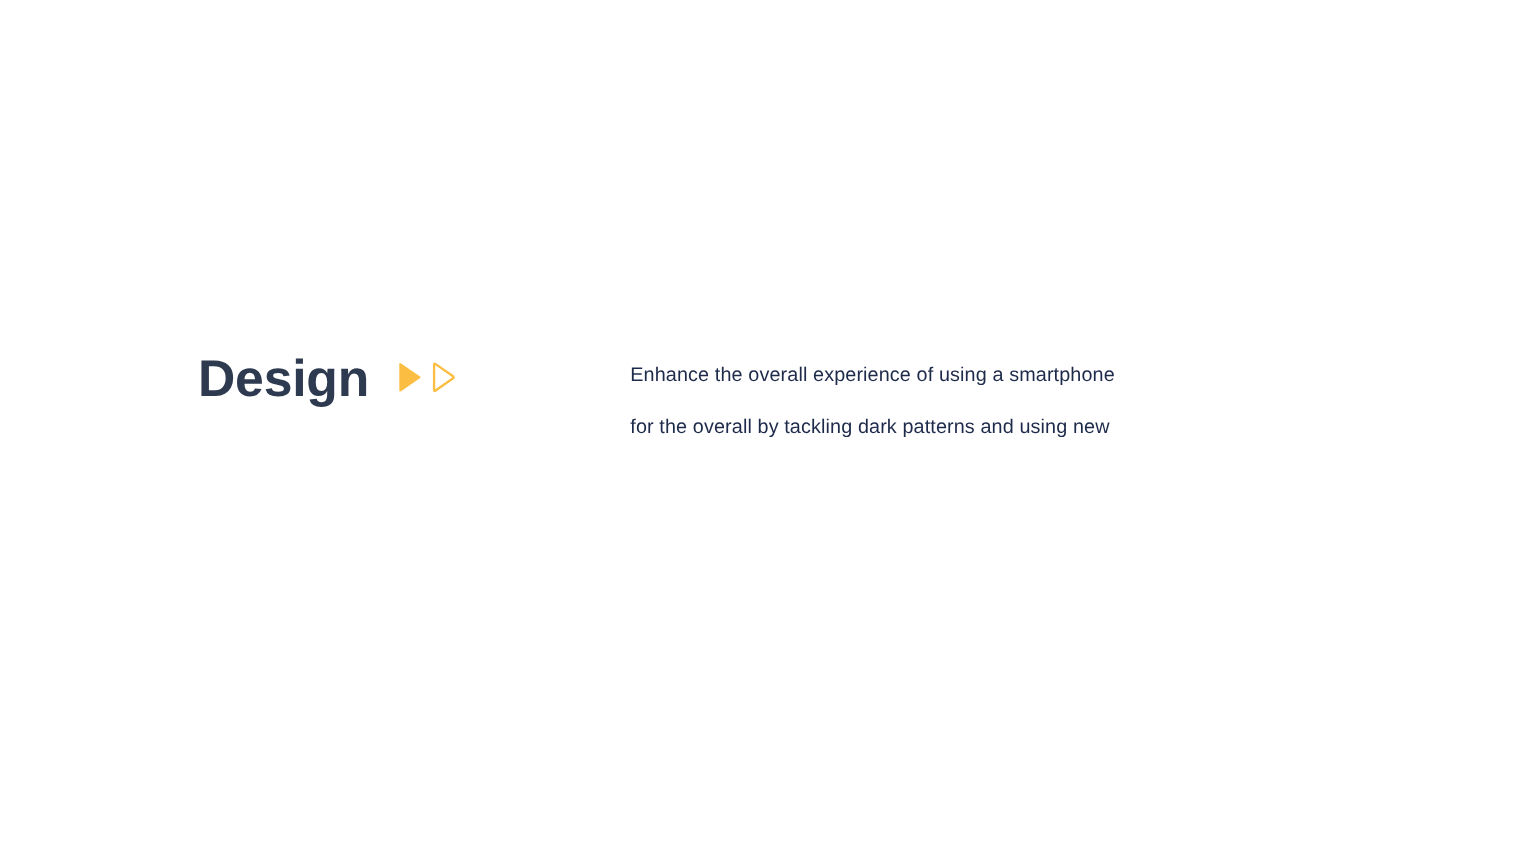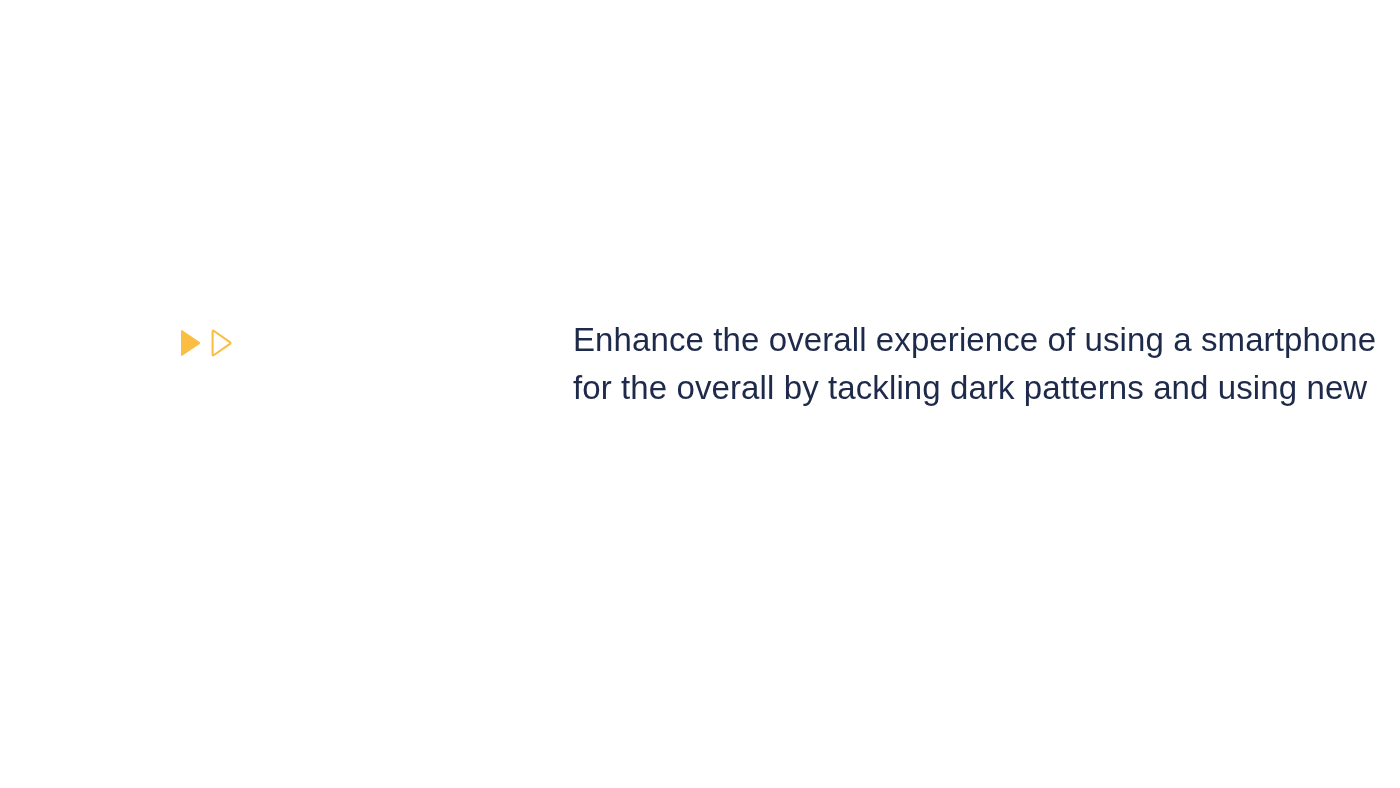--- a/index.html
+++ b/index.html
@@ -60,36 +60,37 @@
   
   #description-block {
     position: absolute;
     left: 573px;
     top: 316px;
     width: 680px;
   }
 
   .desc-line {
     font-family: "Liberation Sans", sans-serif;
-    font-size: 33px;
+    font-size: 18px;
     font-weight: 400;
     letter-spacing: 0.1px;
     line-height: 48px;
     color: #1e2a4a;
     white-space: nowrap;
   }
 </style>
 </head>
 <body>
 
 <div id="slide">
 
   <div id="heading-block">
 
     <div class="heading-row">
+      <div class="heading-line">Design</div>
 
       <div class="arrow-pair">
         <span class="arrow-icon">
           <svg width="22" height="30" viewBox="0 0 22 30" xmlns="http://www.w3.org/2000/svg">
             <path d="M2.6 2.4 L19.6 14.1 Q20.9 15 19.6 15.9 L2.6 27.6 Q1 28.7 1 26.8 L1 3.2 Q1 1.3 2.6 2.4 Z" fill="#fbbe42"></path>
           </svg>
         </span>
         <span class="arrow-icon">
           <svg width="22" height="30" viewBox="0 0 22 30" xmlns="http://www.w3.org/2000/svg">
             <path d="M3.0 3.0 L18.9 14.1 Q20.1 15 18.9 15.9 L3.0 27.0 Q1.6 28.0 1.6 26.3 L1.6 3.7 Q1.6 2.0 3.0 3.0 Z" fill="none" stroke="#fbbe42" stroke-width="2.1" stroke-linejoin="round"></path>

